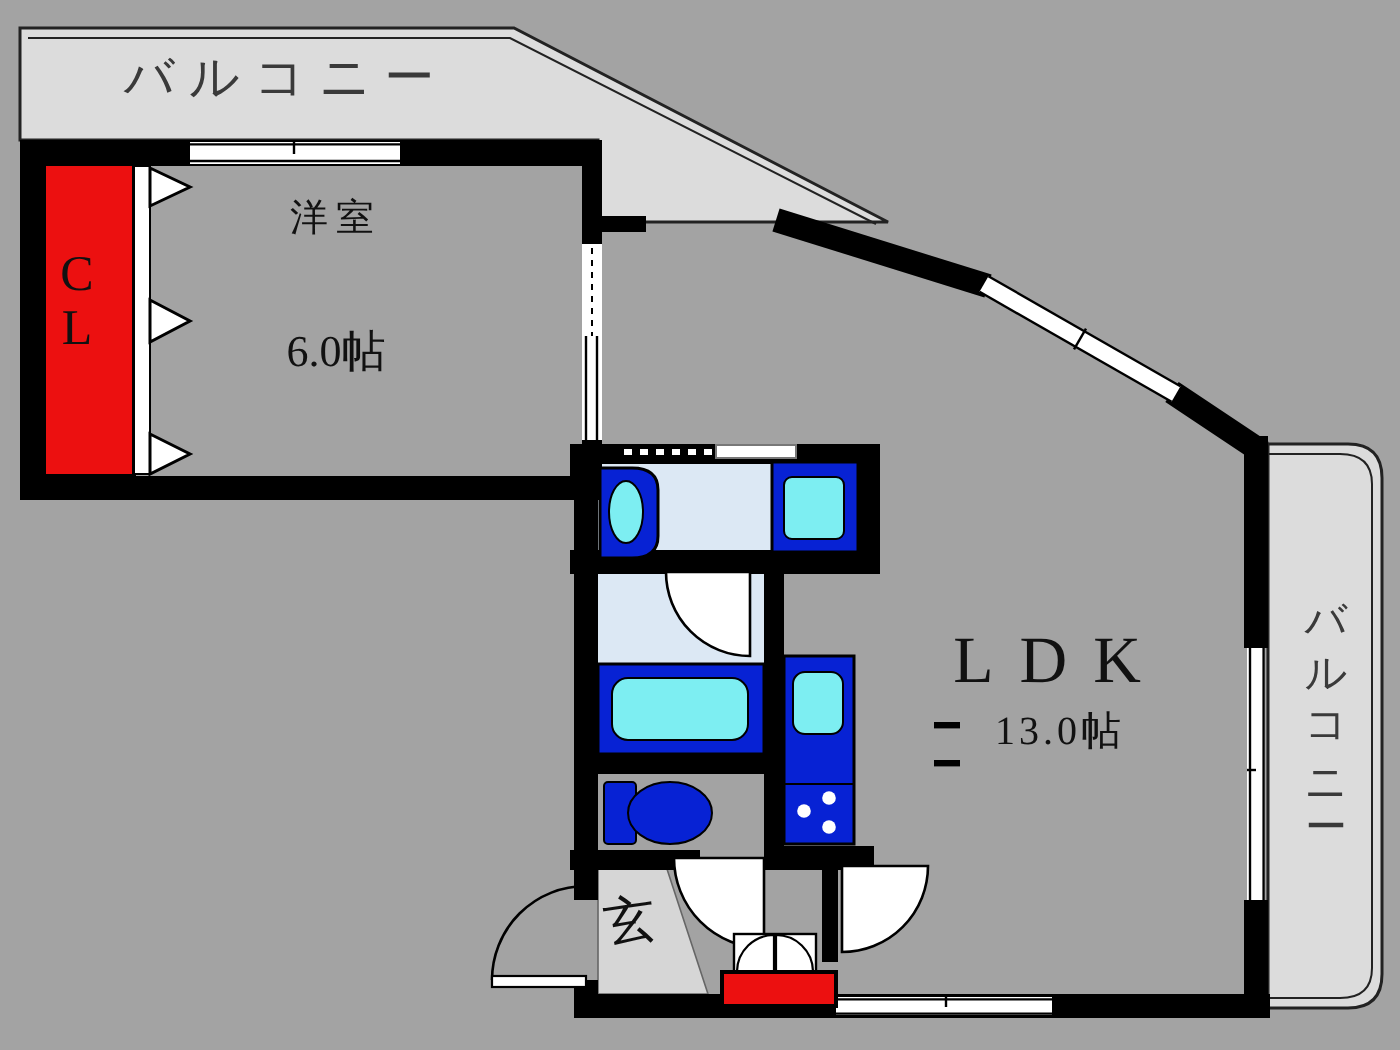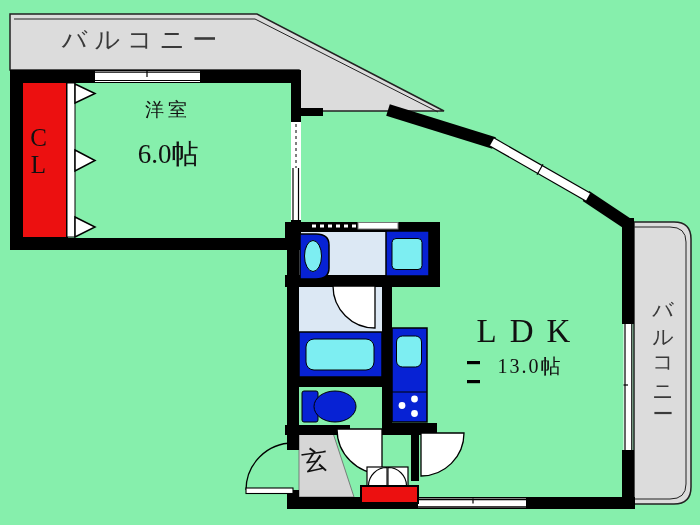--- a/index.html
+++ b/index.html
@@ -1,16 +1,16 @@
 <!DOCTYPE html>
 <html style="--wall: #000000; --balcony-fill: #dcdcdc; --closet-red: #ec1010; --fixture-blue: #0722d4; --fixture-cyan: #7deef2; --bath-floor: #dce8f4; --genkan-gray: #d6d6d6; --label: #111111; --balcony-label: #3a3a3a;"><head>
 <meta charset="utf-8">
 <style>
   html,body{margin:0;padding:0;background:#ffffff;}
-  #plan{position:relative;width:700px;height:525px;background:#86efac;overflow:hidden;
+  #plan{position:relative;width:700px;height:525px;background:#a3a3a3;overflow:hidden;
         font-family:"Liberation Serif","DejaVu Serif",serif;}
   #plan svg{position:absolute;left:0;top:0;}
   .lbl{position:absolute;color:var(--label);line-height:1.05;white-space:nowrap;}
   .lbl.center{text-align:center;}
   .vert{writing-mode:vertical-rl;text-orientation:upright;}
   .balcony-text{color:var(--balcony-label);}
   .wall{fill:var(--wall);}
   .thin{stroke:#000;stroke-width:1.2;fill:none;}
   .outline{stroke:#222;stroke-width:1.5;}
 </style>
@@ -153,21 +153,21 @@
 
   <g>
     <path d="M246,490 A47,47 0 0 1 293,443" fill="none" stroke="#000" stroke-width="1.3"></path>
     <rect x="246" y="488" width="47" height="5.5" fill="#fff" stroke="#000" stroke-width="1.1"></rect>
   </g>
 </svg>
 
 <div class="lbl center balcony-text" style="left:58px;top:27px;width:170px;font-size:25px;letter-spacing:7px;">バルコニー</div>
 
 <div class="lbl center" style="left:98px;top:100px;width:140px;font-size:19px;letter-spacing:4px;">洋室</div>
-<div class="lbl center" style="left:98px;top:140px;width:140px;font-size:27px;">6.0帖</div>
+<div class="lbl center" style="left:98px;top:164px;width:140px;font-size:22px;">6.0帖</div>
 
 <div class="lbl vert" style="left:23px;top:124px;height:80px;width:28px;font-size:25px;">CL</div>
 
 <div class="lbl center" style="left:455px;top:314px;width:150px;font-size:33px;letter-spacing:13px;">LDK</div>
 <div class="lbl center" style="left:450px;top:356px;width:160px;font-size:20px;letter-spacing:2px;">13.0帖</div>
 
 <div class="lbl vert balcony-text" style="left:644px;top:286px;height:165px;width:30px;font-size:21px;letter-spacing:5px;">バルコニー</div>
 
 <div class="lbl center" style="left:297px;top:447px;width:36px;font-size:26px;transform:rotate(-8deg);">玄</div>
 

